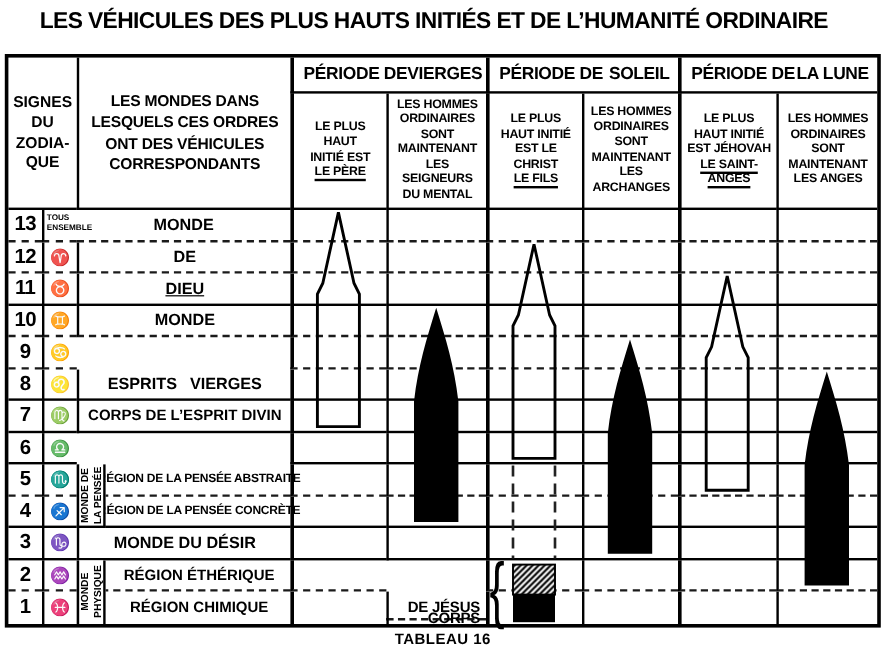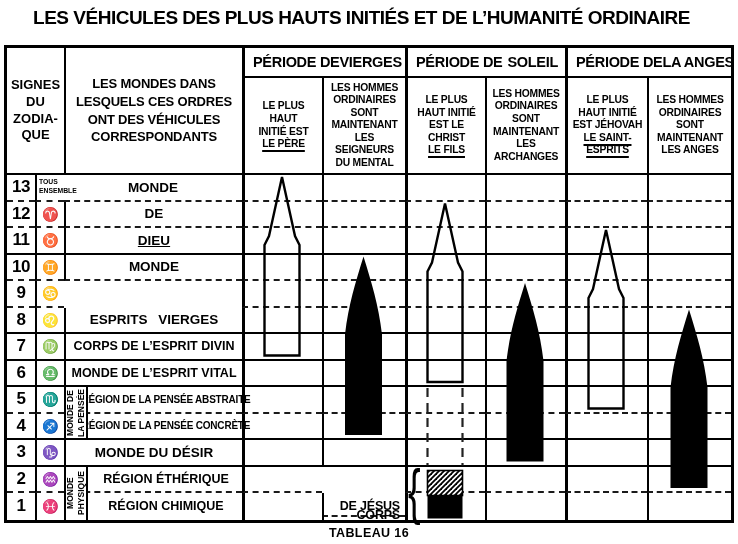--- a/index.html
+++ b/index.html
@@ -97,21 +97,21 @@
   <div class="hcell per per-0 bl3">
     <span>PÉRIODE DE</span>
     <span>VIERGES</span>
   </div>
   <div class="hcell per per-1 bl3">
     <span>PÉRIODE DE</span>
     <span>SOLEIL</span>
   </div>
   <div class="hcell per per-2 bl3">
     <span>PÉRIODE DE</span>
-    <span>LA ANGES</span>
+    <span>LA LUNE</span>
   </div>
 
   <div class="hcell sub sub-0 bl3">
     <span class="pre">LE PLUS
 HAUT
 INITIÉ EST</span>
     <span class="pre underl">LE PÈRE</span>
   </div>
   <div class="hcell sub sub-1 bl2">
     <span class="pre">LES HOMMES
@@ -134,21 +134,21 @@
 SONT
 MAINTENANT
 LES
 ARCHANGES</span>
   </div>
   <div class="hcell sub sub-4 bl3">
     <span class="pre">LE PLUS
 HAUT INITIÉ
 EST JÉHOVAH</span>
     <span class="pre underl">LE SAINT-
-ESPRITS</span>
+ANGES</span>
   </div>
   <div class="hcell sub sub-5 bl2">
     <span class="pre">LES HOMMES
 ORDINAIRES
 SONT
 MAINTENANT
 LES ANGES</span>
   </div>
 
   <div class="cell num sep-dashed" style="grid-area: 3 / 1;">13</div>
@@ -209,21 +209,20 @@
     <div class="cell sym bl2 sep-solid" style="grid-area: 9 / 2;">♍</div>
     <div class="cell monde sep-solid size-md bl2" style="grid-area: 9 / 3;">CORPS DE L’ESPRIT DIVIN</div>
     <div class="cell vcol bl3 sep-solid" style="grid-area: 9 / 4;"></div>
     <div class="cell vcol bl2 sep-solid" style="grid-area: 9 / 5;"></div>
     <div class="cell vcol bl3 sep-solid" style="grid-area: 9 / 6;"></div>
     <div class="cell vcol bl2 sep-solid" style="grid-area: 9 / 7;"></div>
     <div class="cell vcol bl3 sep-solid" style="grid-area: 9 / 8;"></div>
     <div class="cell vcol bl2 sep-solid" style="grid-area: 9 / 9;"></div>
     <div class="cell num sep-solid" style="grid-area: 10 / 1;">6</div>
     <div class="cell sym bl2 sep-solid" style="grid-area: 10 / 2;">♎</div>
-    <div class="cell monde sep-solid size-md bl2" style="grid-area: 10 / 3;">MONDE DE L’ESPRIT VITAL</div>
     <div class="cell vcol bl3 sep-solid" style="grid-area: 10 / 4;"></div>
     <div class="cell vcol bl2 sep-solid" style="grid-area: 10 / 5;"></div>
     <div class="cell vcol bl3 sep-solid" style="grid-area: 10 / 6;"></div>
     <div class="cell vcol bl2 sep-solid" style="grid-area: 10 / 7;"></div>
     <div class="cell vcol bl3 sep-solid" style="grid-area: 10 / 8;"></div>
     <div class="cell vcol bl2 sep-solid" style="grid-area: 10 / 9;"></div>
     <div class="cell num sep-dashed" style="grid-area: 11 / 1;">5</div>
     <div class="cell sym bl2 sep-dashed" style="grid-area: 11 / 2;">♏</div>
     <div class="cell monde sep-dashed size-sm indent bl2" style="grid-area: 11 / 3;">RÉGION DE LA PENSÉE ABSTRAITE</div>
     <div class="cell vcol bl3 sep-dashed" style="grid-area: 11 / 4;"></div>

